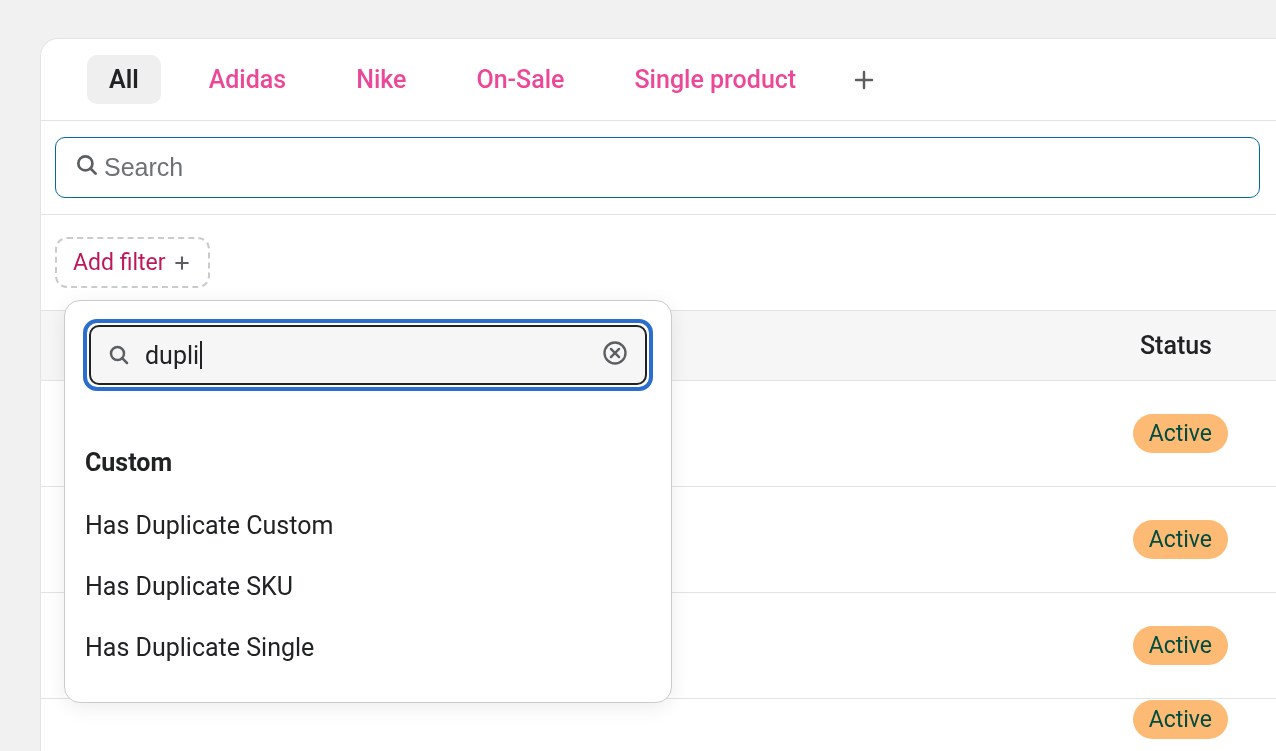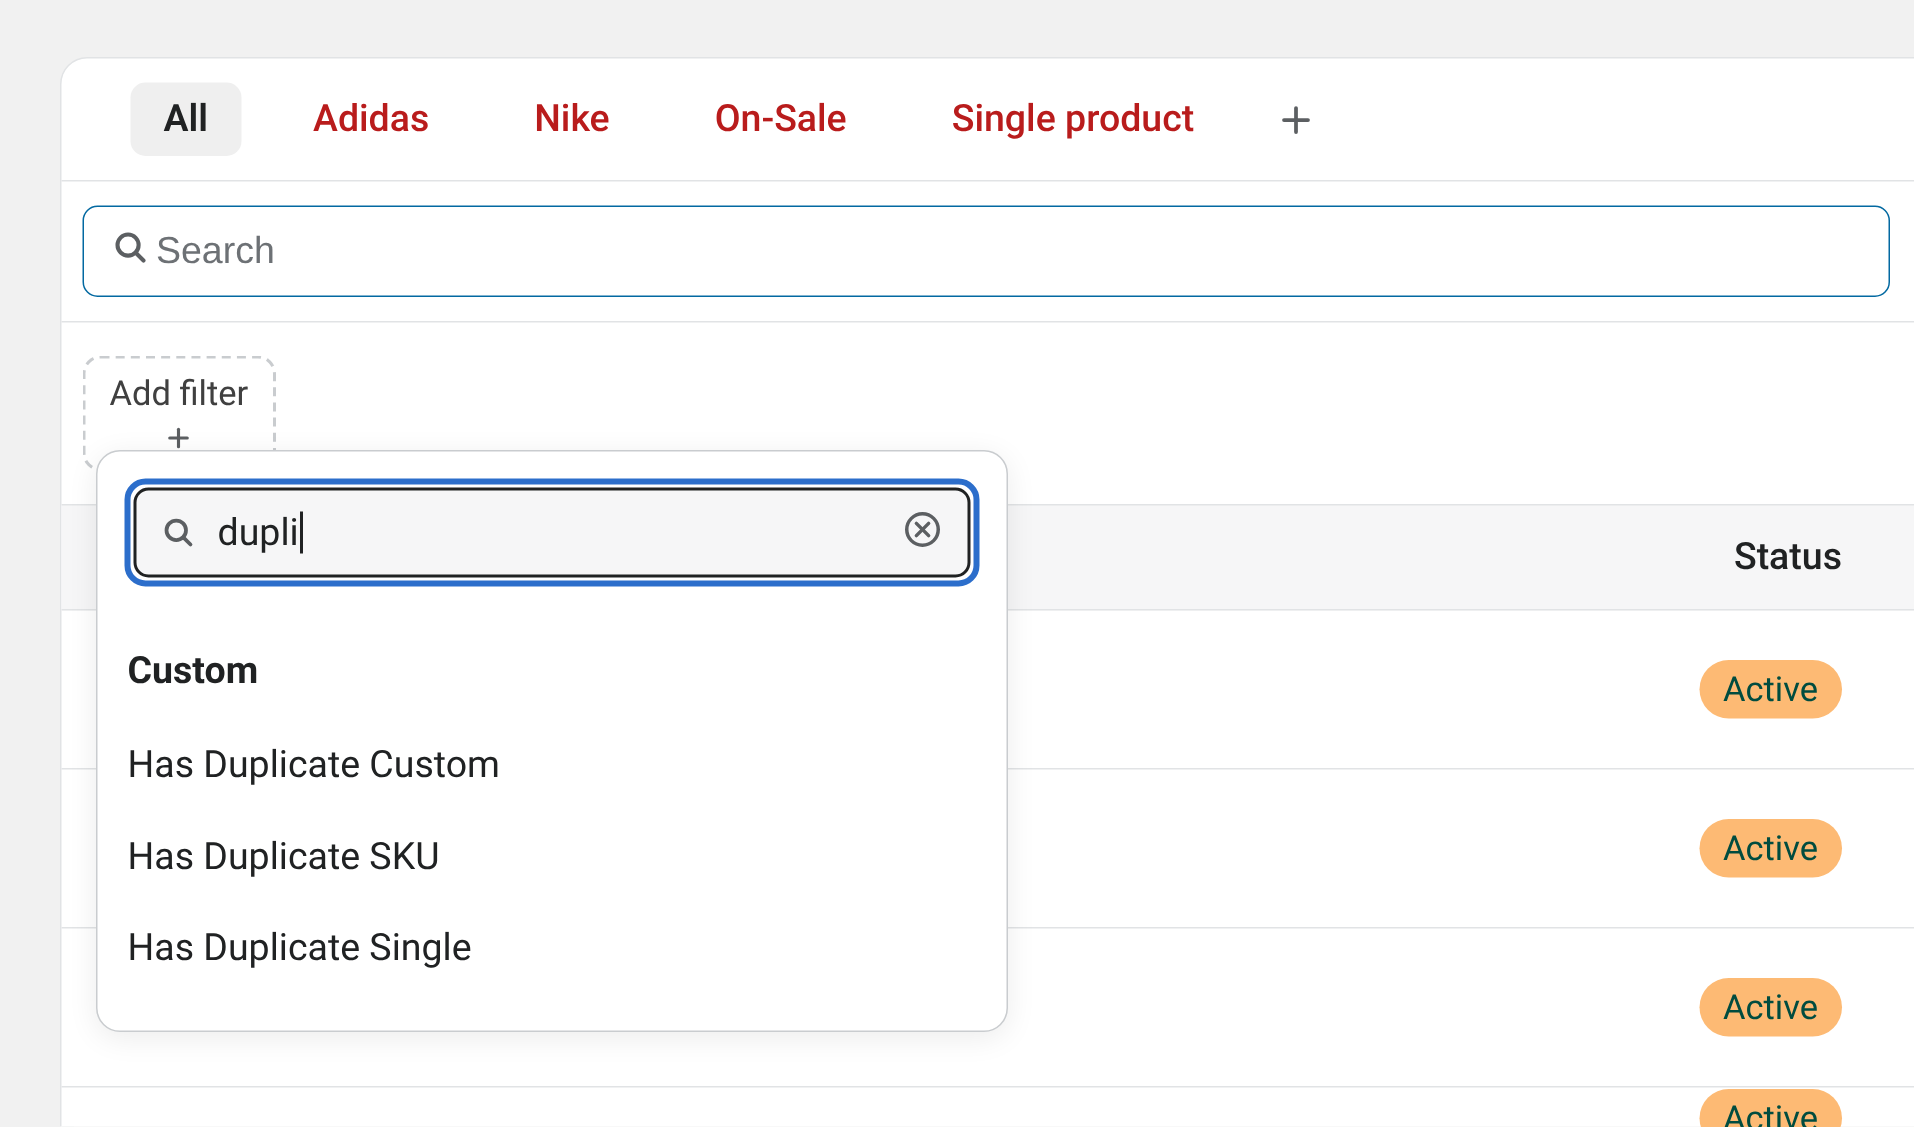--- a/index.html
+++ b/index.html
@@ -31,21 +31,21 @@
   .tabs-row {
     display: flex;
     align-items: center;
     gap: 26px;
     padding: 16px 24px;
     border-bottom: 1px solid #e1e3e5;
   }
   .tab {
     font-size: 25px;
     font-weight: 500;
-    color: #b91c1c;
+    color: #ec4899;
     padding: 10px 22px;
     border-radius: 10px;
     cursor: pointer;
     white-space: nowrap;
   }
   .tab.active {
     background: #efefef;
     color: #202223;
     font-weight: 600;
     margin-left: 22px;
@@ -96,39 +96,38 @@
     position: relative;
   }
   .add-filter-chip {
     display: inline-flex;
     align-items: center;
     gap: 6px;
     border: 2px dashed #c9cccf;
     border-radius: 12px;
     padding: 10px 16px;
     font-size: 23px;
-    color: #404040;
+    color: #be185d;
     cursor: pointer;
     background: #fff;
-    flex-direction: column;
   }
   .add-filter-chip svg { width: 20px; height: 20px; color: #5c5f62; }
 
   
   .table-header {
     display: flex;
     align-items: center;
     background: #f6f6f7;
     border-top: 1px solid #e1e3e5;
     border-bottom: 1px solid #e1e3e5;
     padding: 20px 24px;
   }
   .col-status {
     margin-left: auto;
-    margin-right: 24px;
+    margin-right: 40px;
     font-size: 25px;
     font-weight: 500;
     color: #202223;
   }
 
   
   .table-body {}
   .table-row {
     display: flex;
     align-items: center;
@@ -156,21 +155,21 @@
     left: 64px;
     width: 608px;
     background: #ffffff;
     border: 1px solid #c9cccf;
     border-radius: 16px;
     box-shadow: 0 4px 20px rgba(0,0,0,0.08);
     padding: 18px 0 24px 0;
     z-index: 50;
   }
   .popover-search-wrap {
-    margin: 0 18px 30px 18px;
+    margin: 0 18px 45px 18px;
     border: 4px solid #2c6ecb;
     border-radius: 14px;
     padding: 2px;
   }
   .popover-search-inner {
     border: 2px solid #202223;
     border-radius: 10px;
     background: #f6f6f7;
     display: flex;
     align-items: center;

